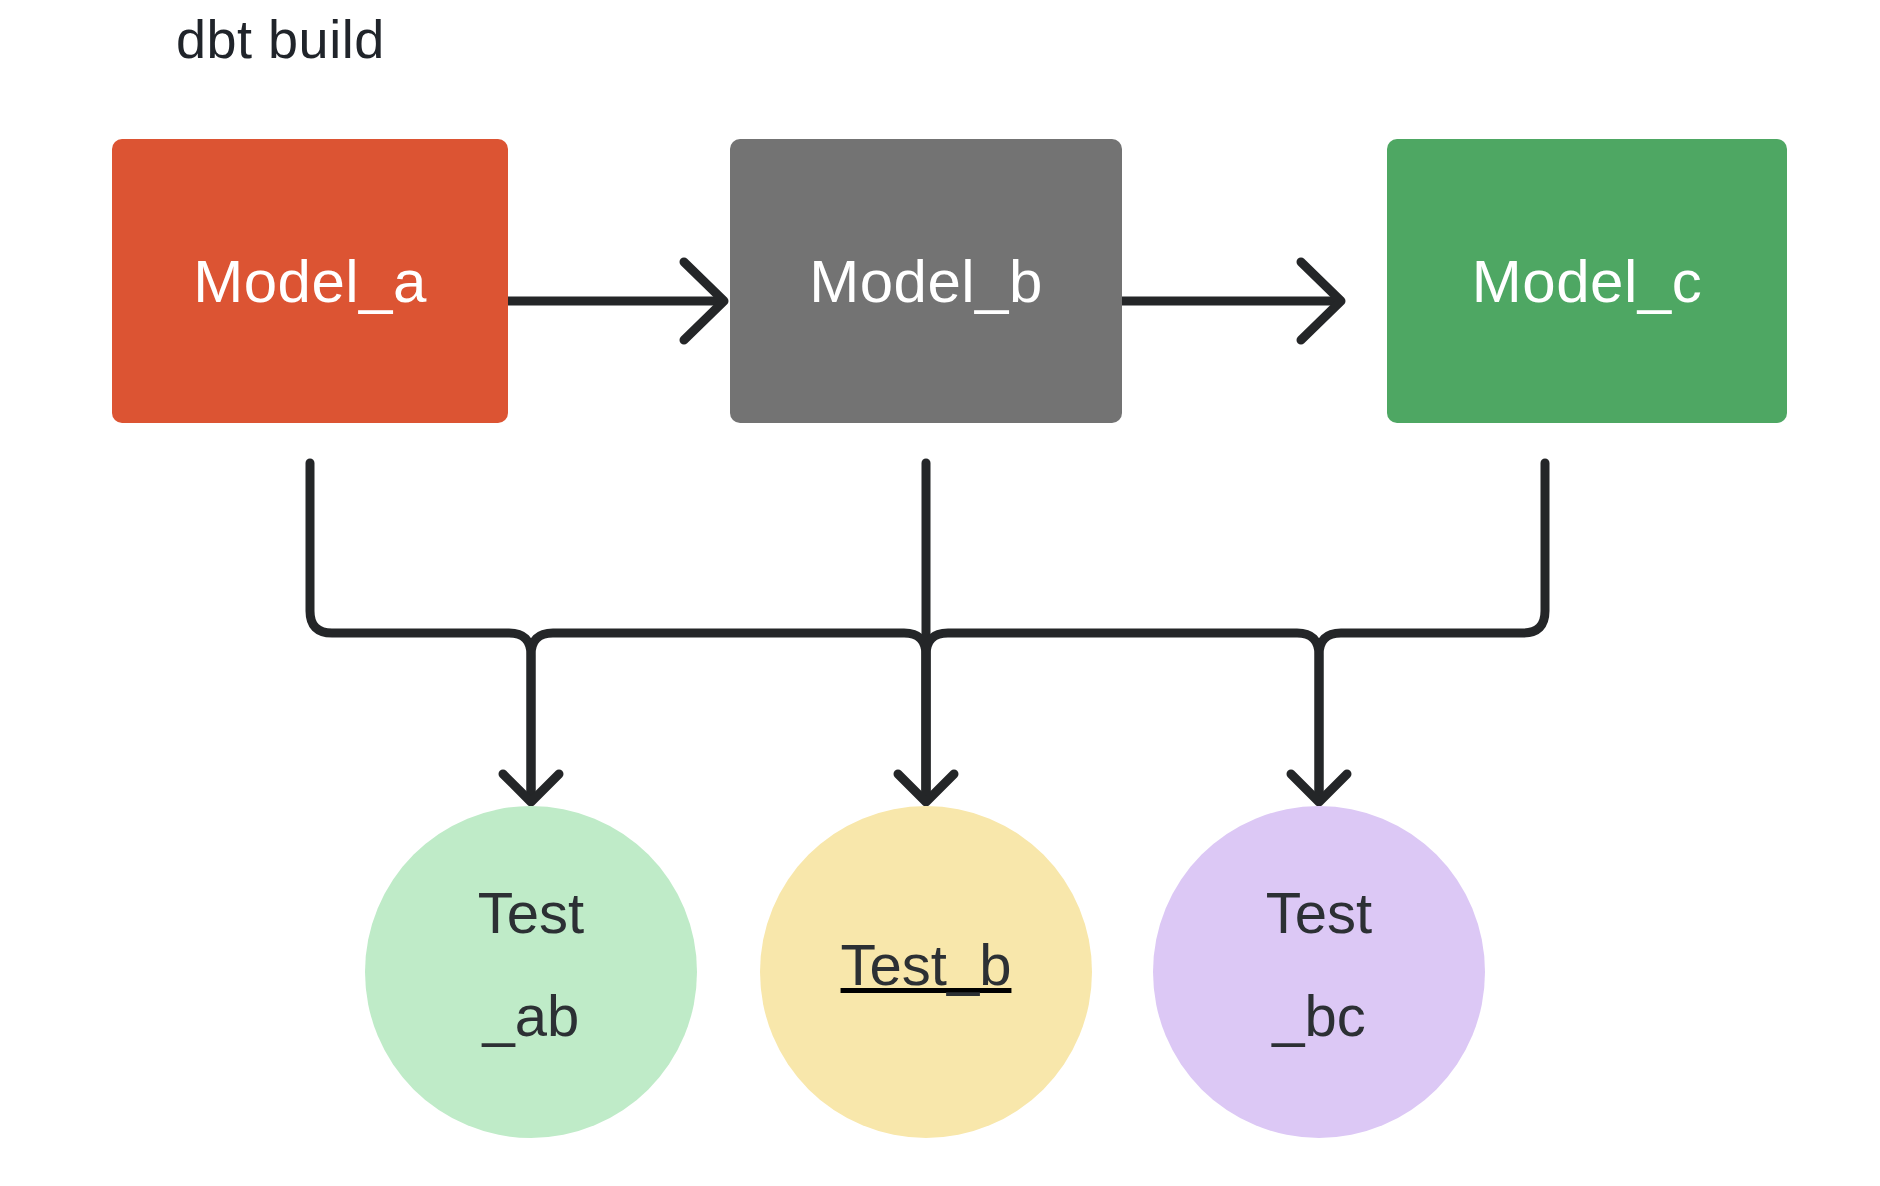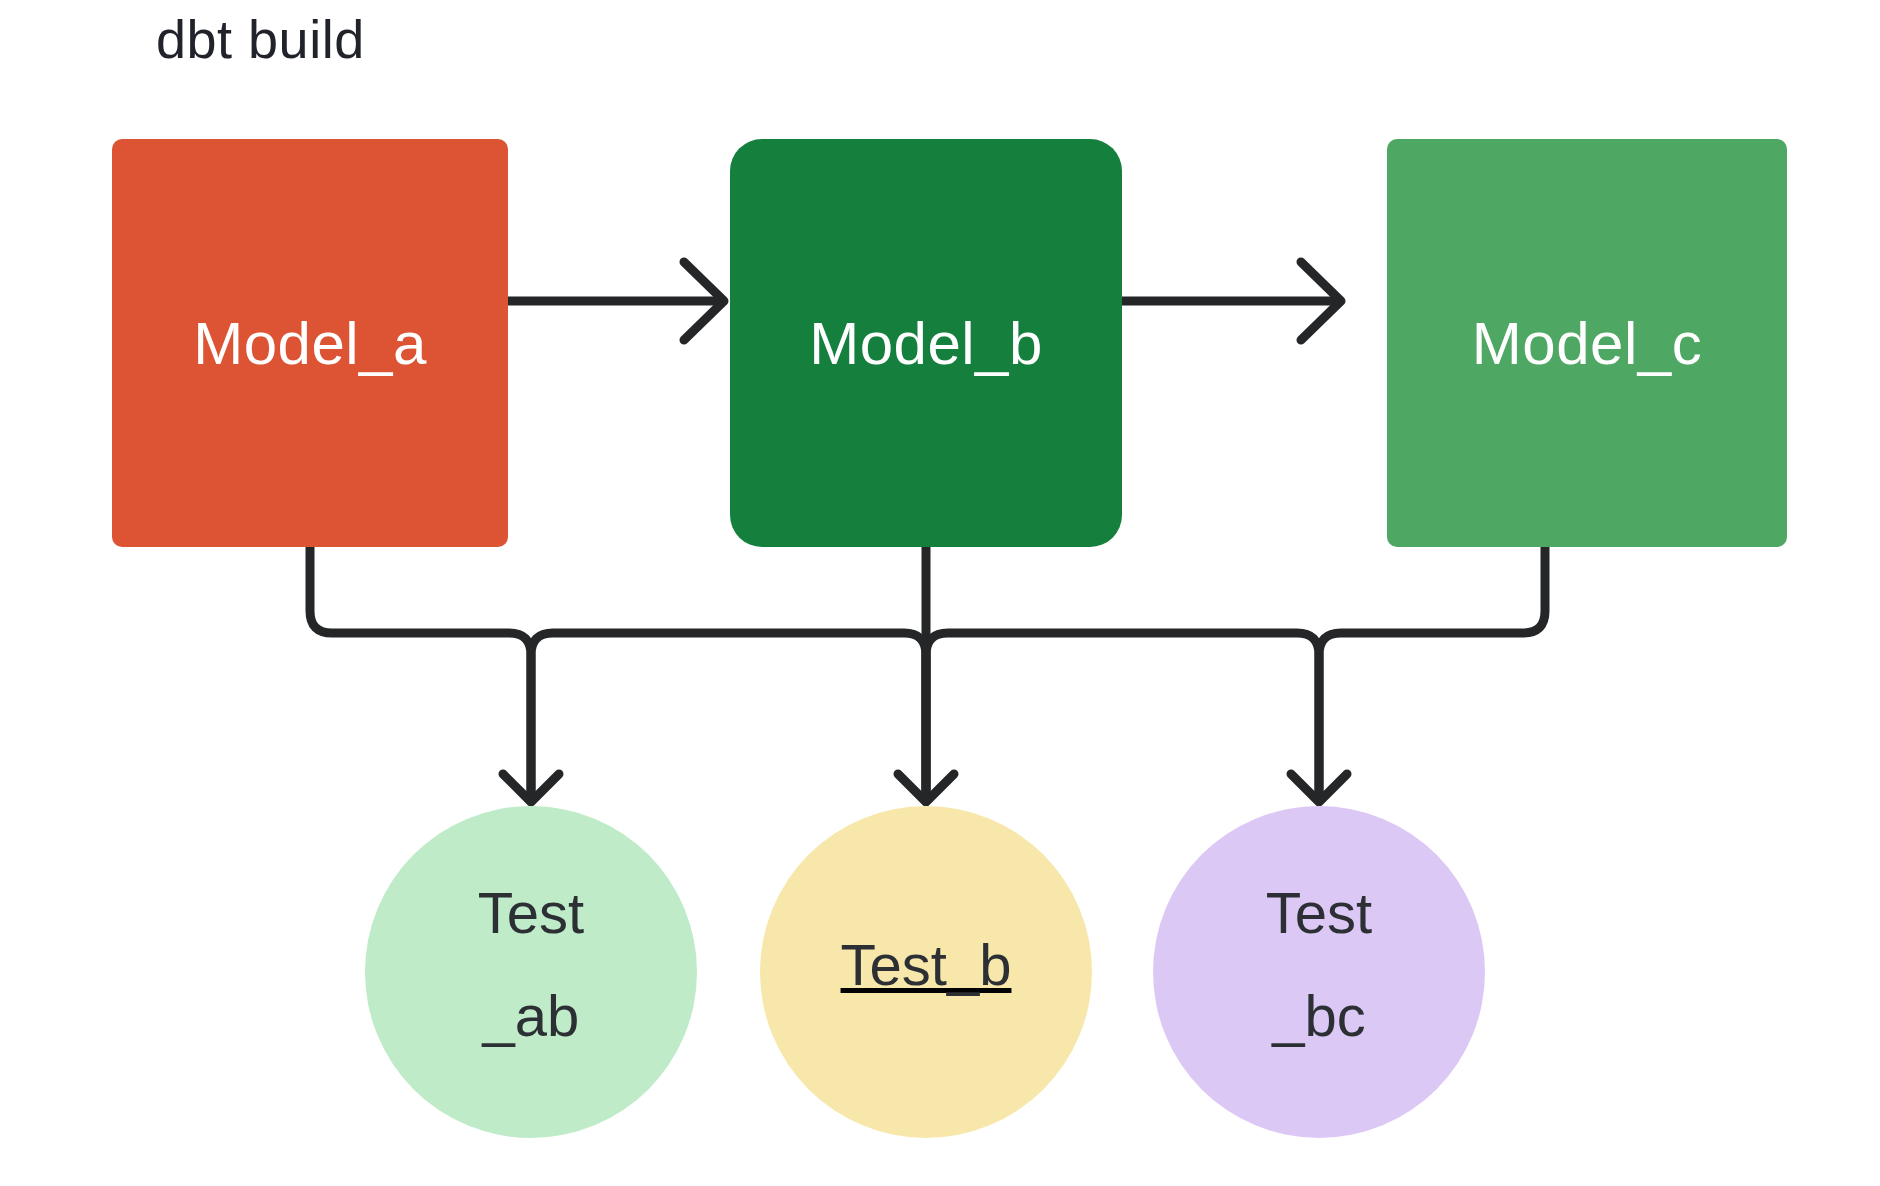--- a/index.html
+++ b/index.html
@@ -13,37 +13,37 @@
     font-family: "Liberation Sans", "DejaVu Sans", sans-serif;
   }
   .canvas {
     position: relative;
     width: 1880px;
     height: 1186px;
     overflow: hidden;
   }
   .diagram-title {
     position: absolute;
-    left: 156px;
+    left: 176px;
     top: 8px;
     font-size: 54px;
     font-weight: 500;
     letter-spacing: 0.5px;
   }
   .edges {
     position: absolute;
     left: 0;
     top: 0;
     width: 1880px;
     height: 1186px;
   }
   .node-box {
     position: absolute;
     top: 139px;
-    height: 408px;
+    height: 284px;
     border-radius: 10px;
     display: flex;
     align-items: center;
     justify-content: center;
   }
   .node-box .node-label {
     font-size: 60px;
     font-weight: 500;
     letter-spacing: 0.5px;
   }
@@ -102,21 +102,21 @@
       <path d="M 503 774 L 531 802 L 559 774"></path>
       <path d="M 898 774 L 926 802 L 954 774"></path>
       <path d="M 1291 774 L 1319 802 L 1347 774"></path>
     </g>
   </svg>
 
   <div class="node-box" id="node-model-a" style="background-color: rgb(220, 84, 51);">
     <span class="node-label" style="color: rgb(255, 255, 255);">Model_a</span>
   </div>
 
-  <div class="node-box" id="node-model-b" style="background-color: #15803d; border-radius: 32px;">
+  <div class="node-box" id="node-model-b" style="background-color: #737373;">
     <span class="node-label" style="color: rgb(255, 255, 255);">Model_b</span>
   </div>
 
   <div class="node-box" id="node-model-c" style="background-color: rgb(78, 167, 99);">
     <span class="node-label" style="color: rgb(255, 255, 255);">Model_c</span>
   </div>
 
   <div class="node-circle" id="node-test-ab" style="background-color: rgb(191, 235, 200);">
     <span class="test-label" style="color: rgb(44, 48, 52);">Test</span>
     <span class="test-label" style="color: rgb(44, 48, 52);">_ab</span>

